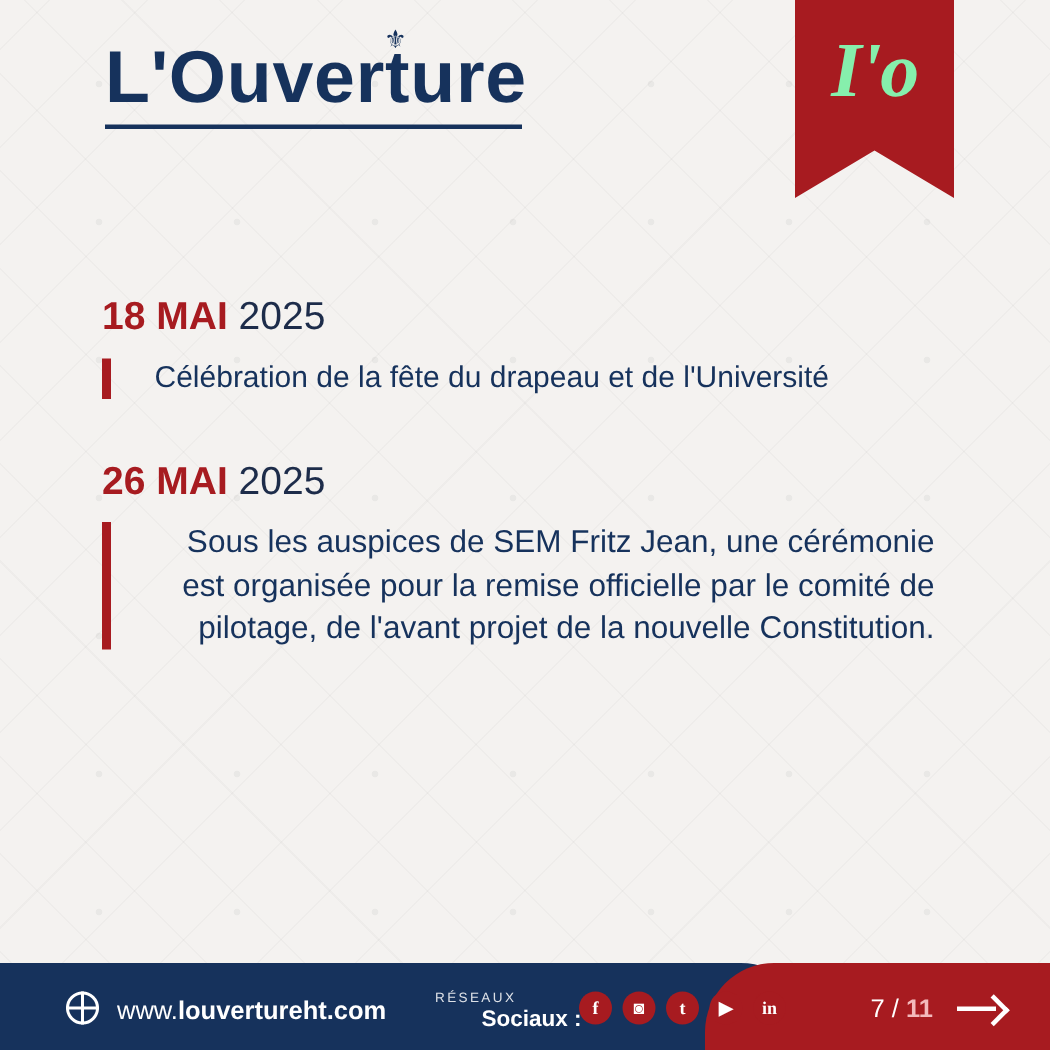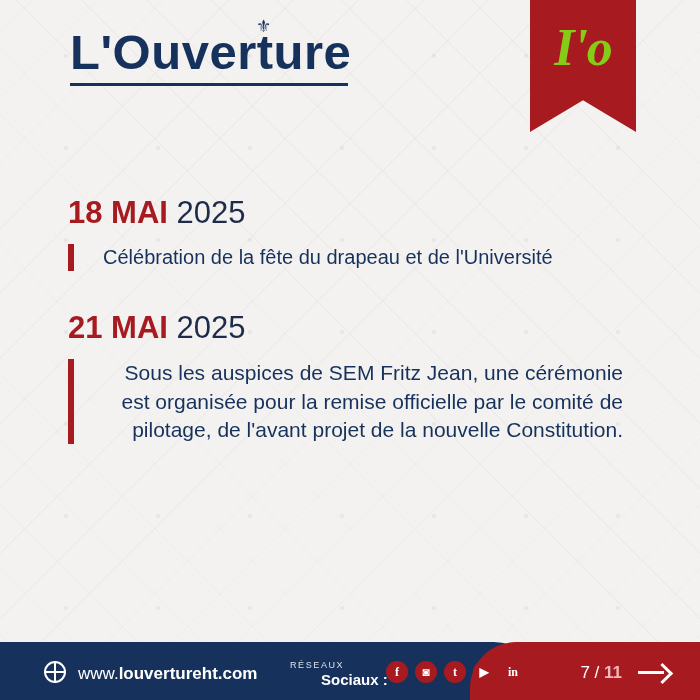--- a/index.html
+++ b/index.html
@@ -65,40 +65,40 @@
     right: 64px; top: 0;
     width: 106px; height: 132px;
     background: #a71b20;
     clip-path: polygon(0 0, 100% 0, 100% 100%, 50% 76%, 0 100%);
     display: flex;
     align-items: flex-start;
     justify-content: center;
   }
   .ribbon-mark {
     font-family: "Liberation Serif", serif;
-    color: #84cc16;
+    color: #86efac;
     font-size: 52px;
     font-weight: 700;
     line-height: 1;
     margin-top: 22px;
     font-style: italic;
     letter-spacing: -1px;
   }
 
   
   .content {
     position: absolute;
     left: 68px; top: 196px;
     width: 566px;
   }
   .entry { margin-bottom: 40px; }
   .entry:last-child { margin-bottom: 0; }
 
   .entry-date {
-    font-size: 31px;
+    font-size: 26px;
     font-weight: 700;
     line-height: 1.1;
     margin-bottom: 14px;
     white-space: nowrap;
   }
   .entry-date .day { color: #a71b20; }
   .entry-date .month { color: #a71b20; }
   .entry-date .year { color: #1d2c4a; font-weight: 400; }
 
   .entry-body {
@@ -261,21 +261,21 @@
         <span class="year">2025</span>
       </div>
       <div class="entry-body">
         <div class="entry-bar"></div>
         <div class="entry-text">Célébration de la fête du drapeau et de l'Université</div>
       </div>
     </div>
 
     <div class="entry">
       <div class="entry-date">
-        <span class="day">21</span>
+        <span class="day">26</span>
         <span class="month">MAI</span>
         <span class="year">2025</span>
       </div>
       <div class="entry-body">
         <div class="entry-bar"></div>
         <div class="entry-text big">Sous les auspices de SEM Fritz Jean, une cérémonie est organisée pour la remise officielle par le comité de pilotage, de l'avant projet de la nouvelle Constitution.</div>
       </div>
     </div>
 
   </div>

